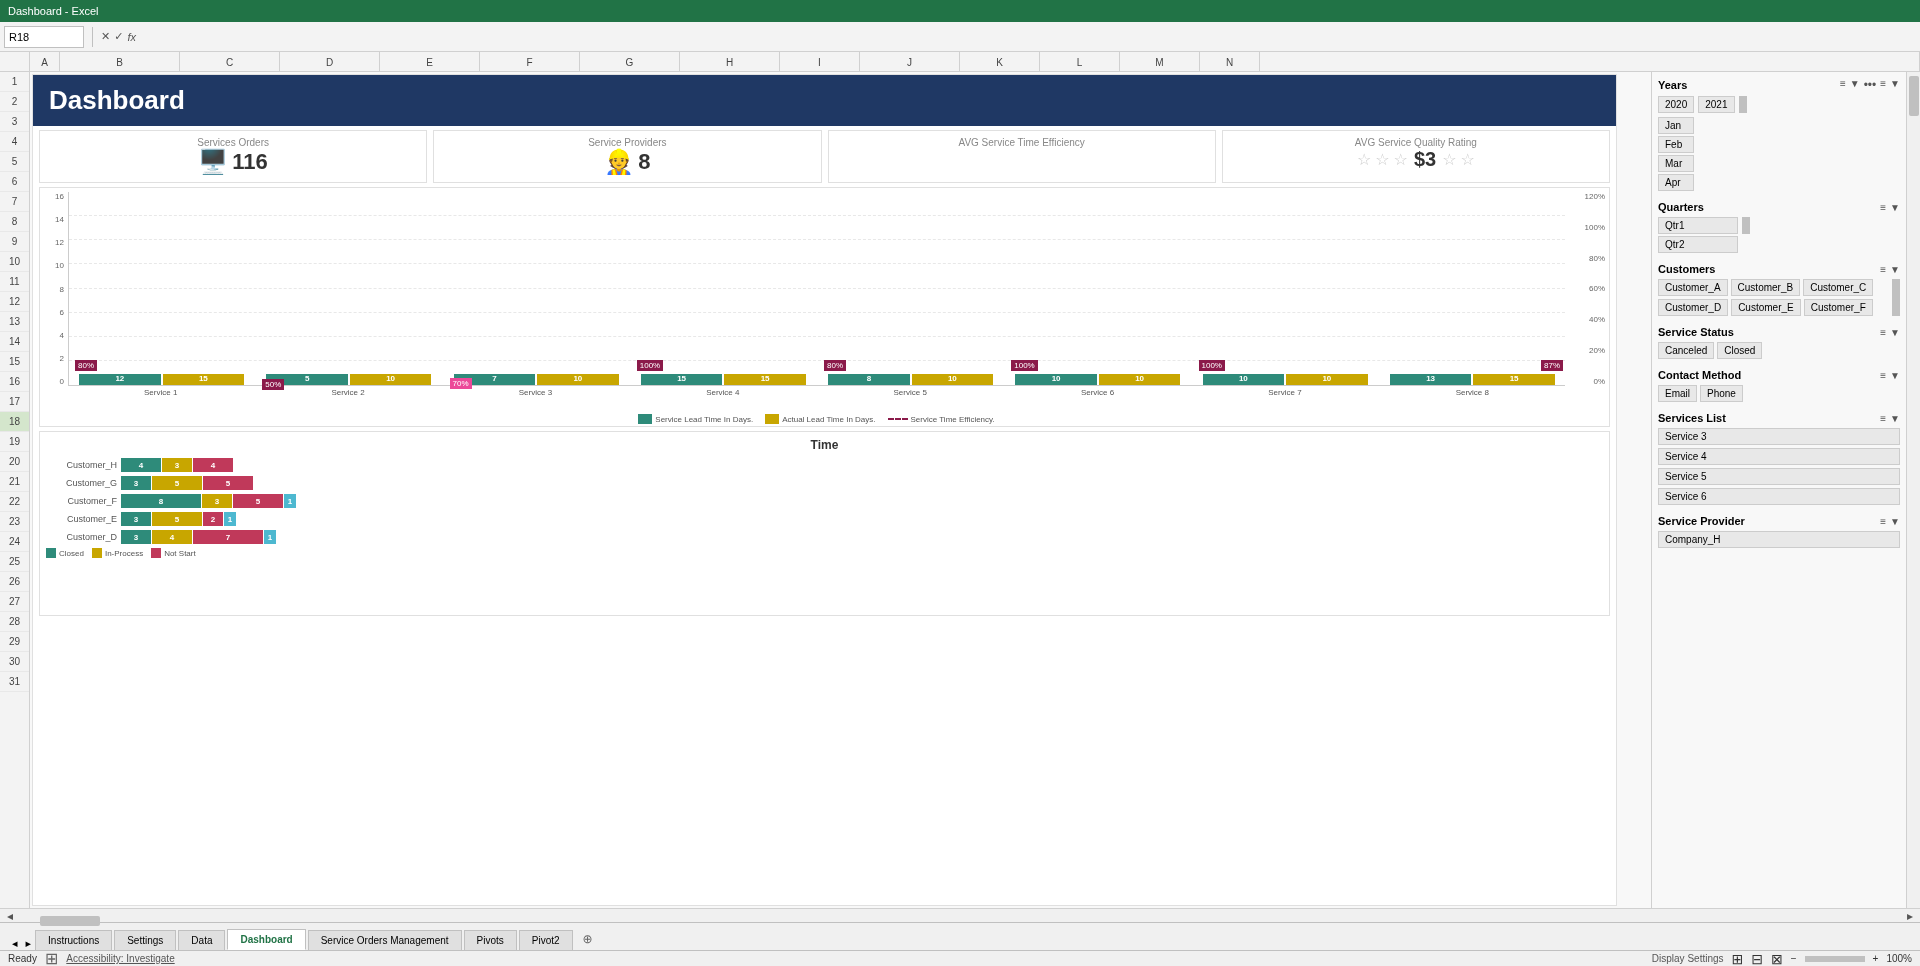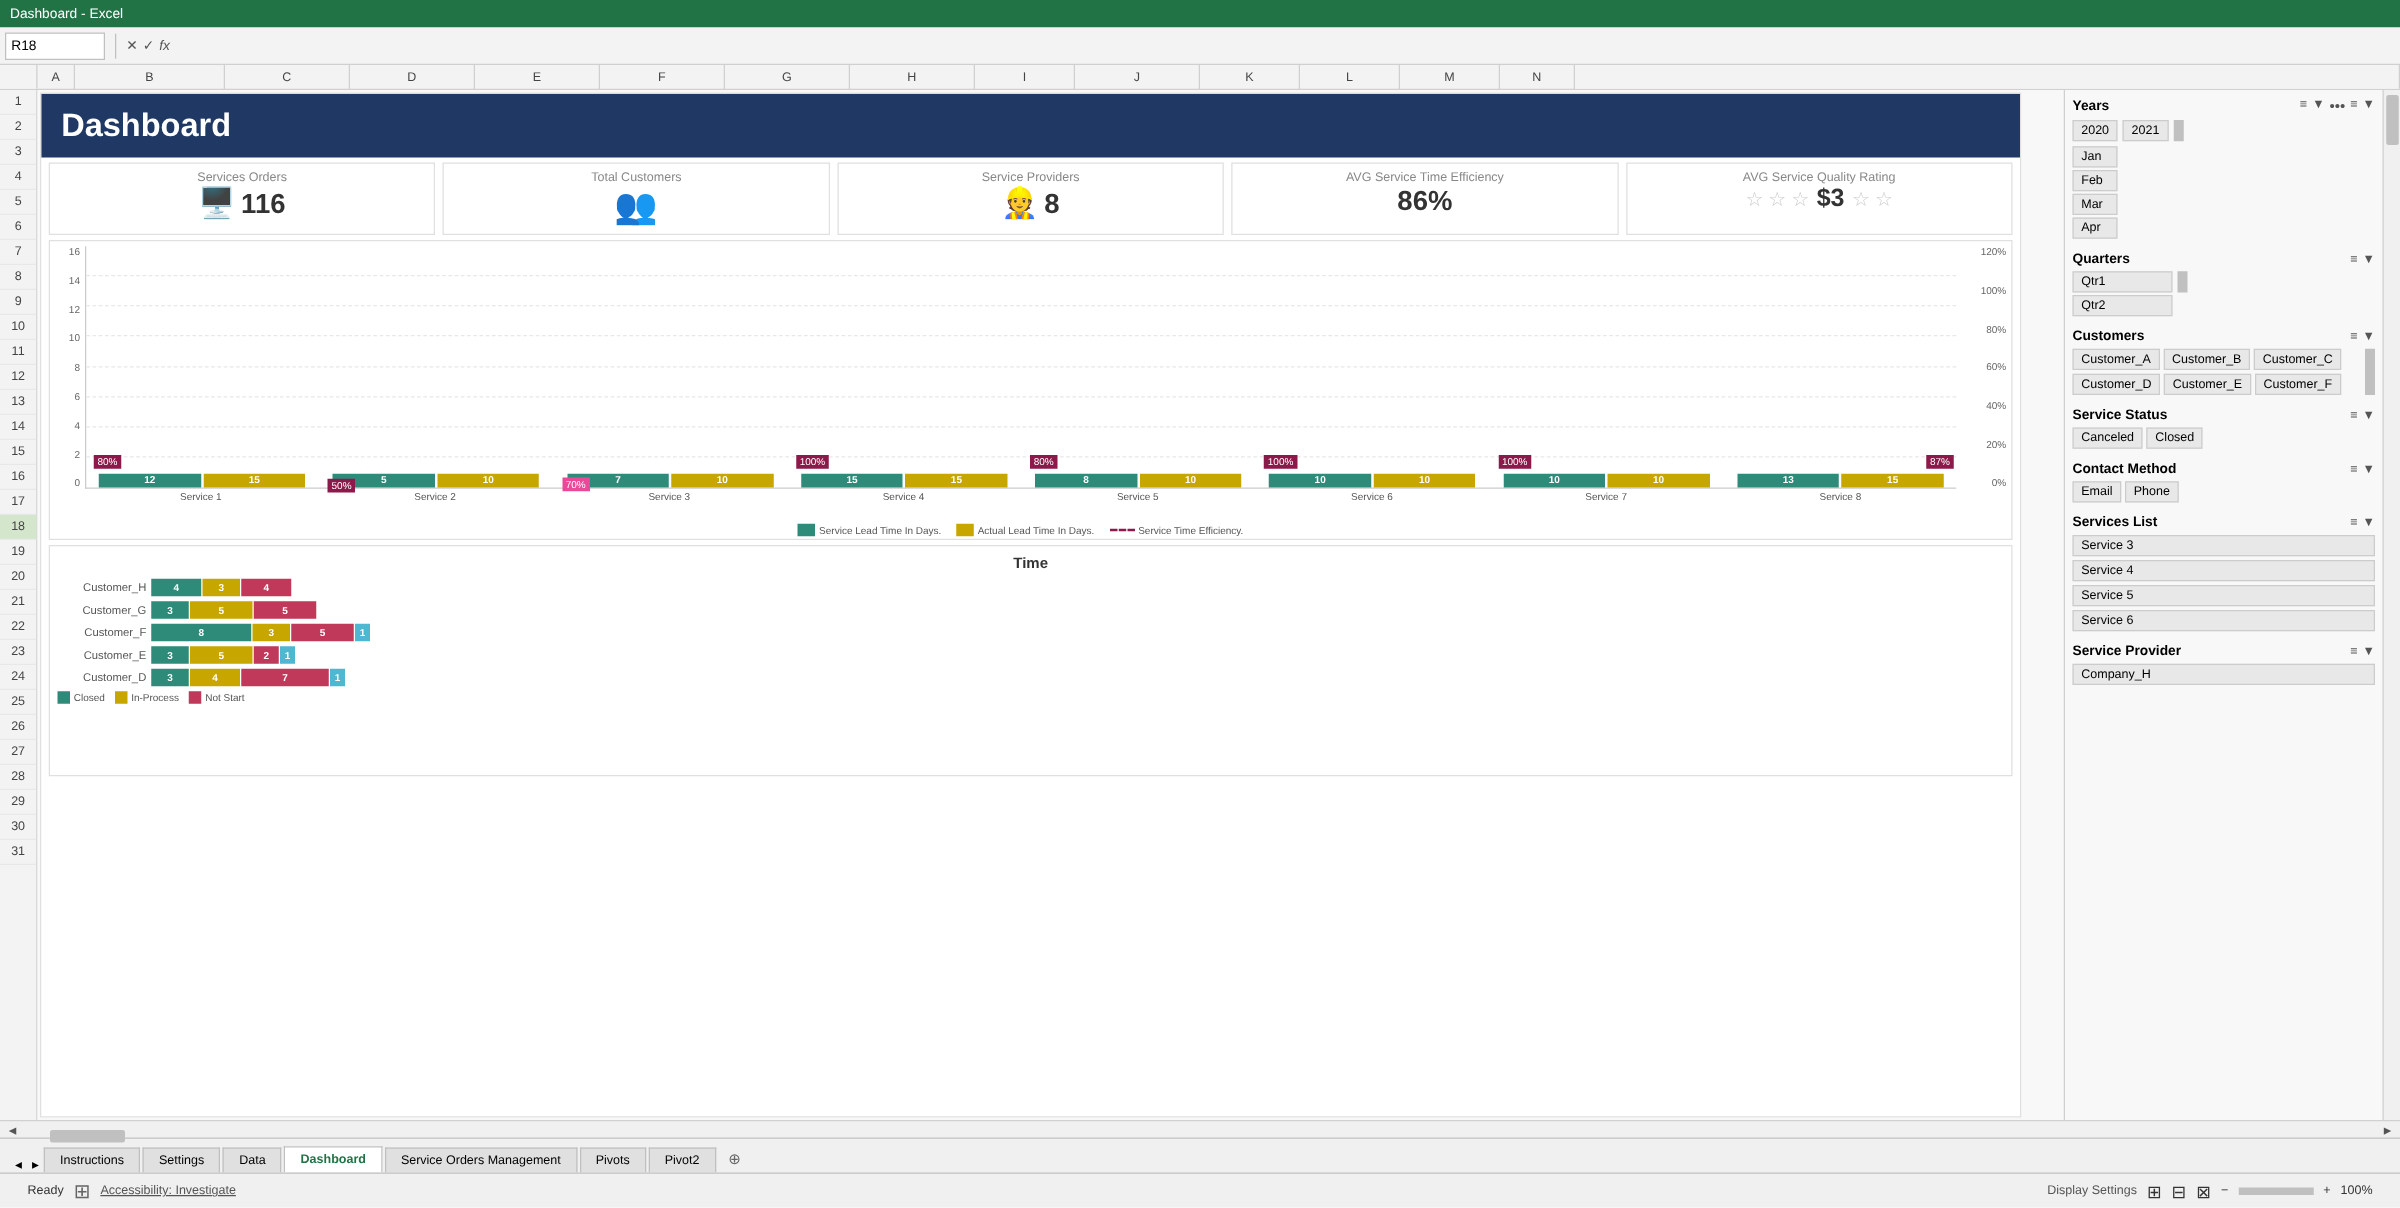--- a/index.html
+++ b/index.html
@@ -37,21 +37,21 @@
     .filter-icons { display: flex; gap: 4px; }
     .filter-item { background: #e8e8e8; border: 1px solid #ccc; padding: 2px 6px; font-size: 10px; cursor: pointer; }
 
     
     .tab-bar { height: 28px; background: #f0f0f0; border-top: 1px solid #c0c0c0; display: flex; align-items: flex-end; padding: 0 8px; }
     .tab { padding: 4px 12px; font-size: 10px; border: 1px solid #c0c0c0; border-bottom: none; background: #e0e0e0; cursor: pointer; margin-right: 2px; }
     .tab.active { background: #fff; color: #217346; font-weight: bold; border-bottom: 1px solid #fff; }
     .tab-add { padding: 4px 8px; font-size: 12px; cursor: pointer; color: #666; }
 
     
-    .status-bar { height: 28px; background: #f0f0f0; border-top: 1px solid #c0c0c0; display: flex; align-items: center; justify-content: space-between; padding: 0 22px; font-size: 10px; color: #333; }
+    .status-bar { height: 16px; background: #f0f0f0; border-top: 1px solid #c0c0c0; display: flex; align-items: center; justify-content: space-between; padding: 0 8px; font-size: 10px; color: #333; }
     .status-right { display: flex; align-items: center; gap: 8px; }
 
     
     .col-a { width: 30px; }
     .col-b { width: 120px; }
     .col-c { width: 100px; }
     .col-d { width: 100px; }
     .col-e { width: 100px; }
     .col-f { width: 100px; }
     .col-g { width: 100px; }
@@ -157,40 +157,31 @@
             <div style="display:flex;gap:6px;margin:4px 6px;">
 
               <div style="flex:1;background:#fff;border:1px solid #e0e0e0;padding:6px 10px;text-align:center;">
                 <div style="font-size:10px;color:#888;">Services Orders</div>
                 <div style="display:flex;align-items:center;gap:4px;justify-content:center;">
                   <span style="font-size:24px;color:#aaa;">🖥️</span>
                   <span style="font-size:22px;font-weight:bold;color:#333;">116</span>
                 </div>
               </div>
 
-              <div style="flex:1;background:#fff;border:1px solid #e0e0e0;padding:6px 10px;text-align:center;">
-                <div style="font-size:10px;color:#888;">Total Customers</div>
-                <div style="display:flex;align-items:center;gap:4px;justify-content:center;">
-                  <span style="font-size:28px;color:#aaa;">👥</span>
-                </div>
-              </div>
 
               <div style="flex:1;background:#fff;border:1px solid #e0e0e0;padding:6px 10px;text-align:center;">
                 <div style="font-size:10px;color:#888;">Service Providers</div>
                 <div style="display:flex;align-items:center;gap:4px;justify-content:center;">
                   <span style="font-size:24px;color:#aaa;">👷</span>
                   <span style="font-size:22px;font-weight:bold;color:#333;">8</span>
                 </div>
               </div>
 
               <div style="flex:1;background:#fff;border:1px solid #e0e0e0;padding:6px 10px;text-align:center;">
                 <div style="font-size:10px;color:#888;">AVG Service Time Efficiency</div>
-                <div style="display:flex;align-items:center;gap:4px;justify-content:center;">
-                  <span style="font-size:22px;font-weight:bold;color:#333;">86%</span>
-                </div>
               </div>
 
               <div style="flex:1;background:#fff;border:1px solid #e0e0e0;padding:6px 10px;text-align:center;">
                 <div style="font-size:10px;color:#888;">AVG Service Quality Rating</div>
                 <div style="display:flex;align-items:center;gap:4px;justify-content:center;">
                   <span style="font-size:16px;color:#ccc;">☆</span>
                   <span style="font-size:16px;color:#ccc;">☆</span>
                   <span style="font-size:16px;color:#ccc;">☆</span>
                   <span style="font-size:20px;font-weight:bold;color:#333;margin:0 2px;">$3</span>
                   <span style="font-size:16px;color:#ccc;">☆</span>

